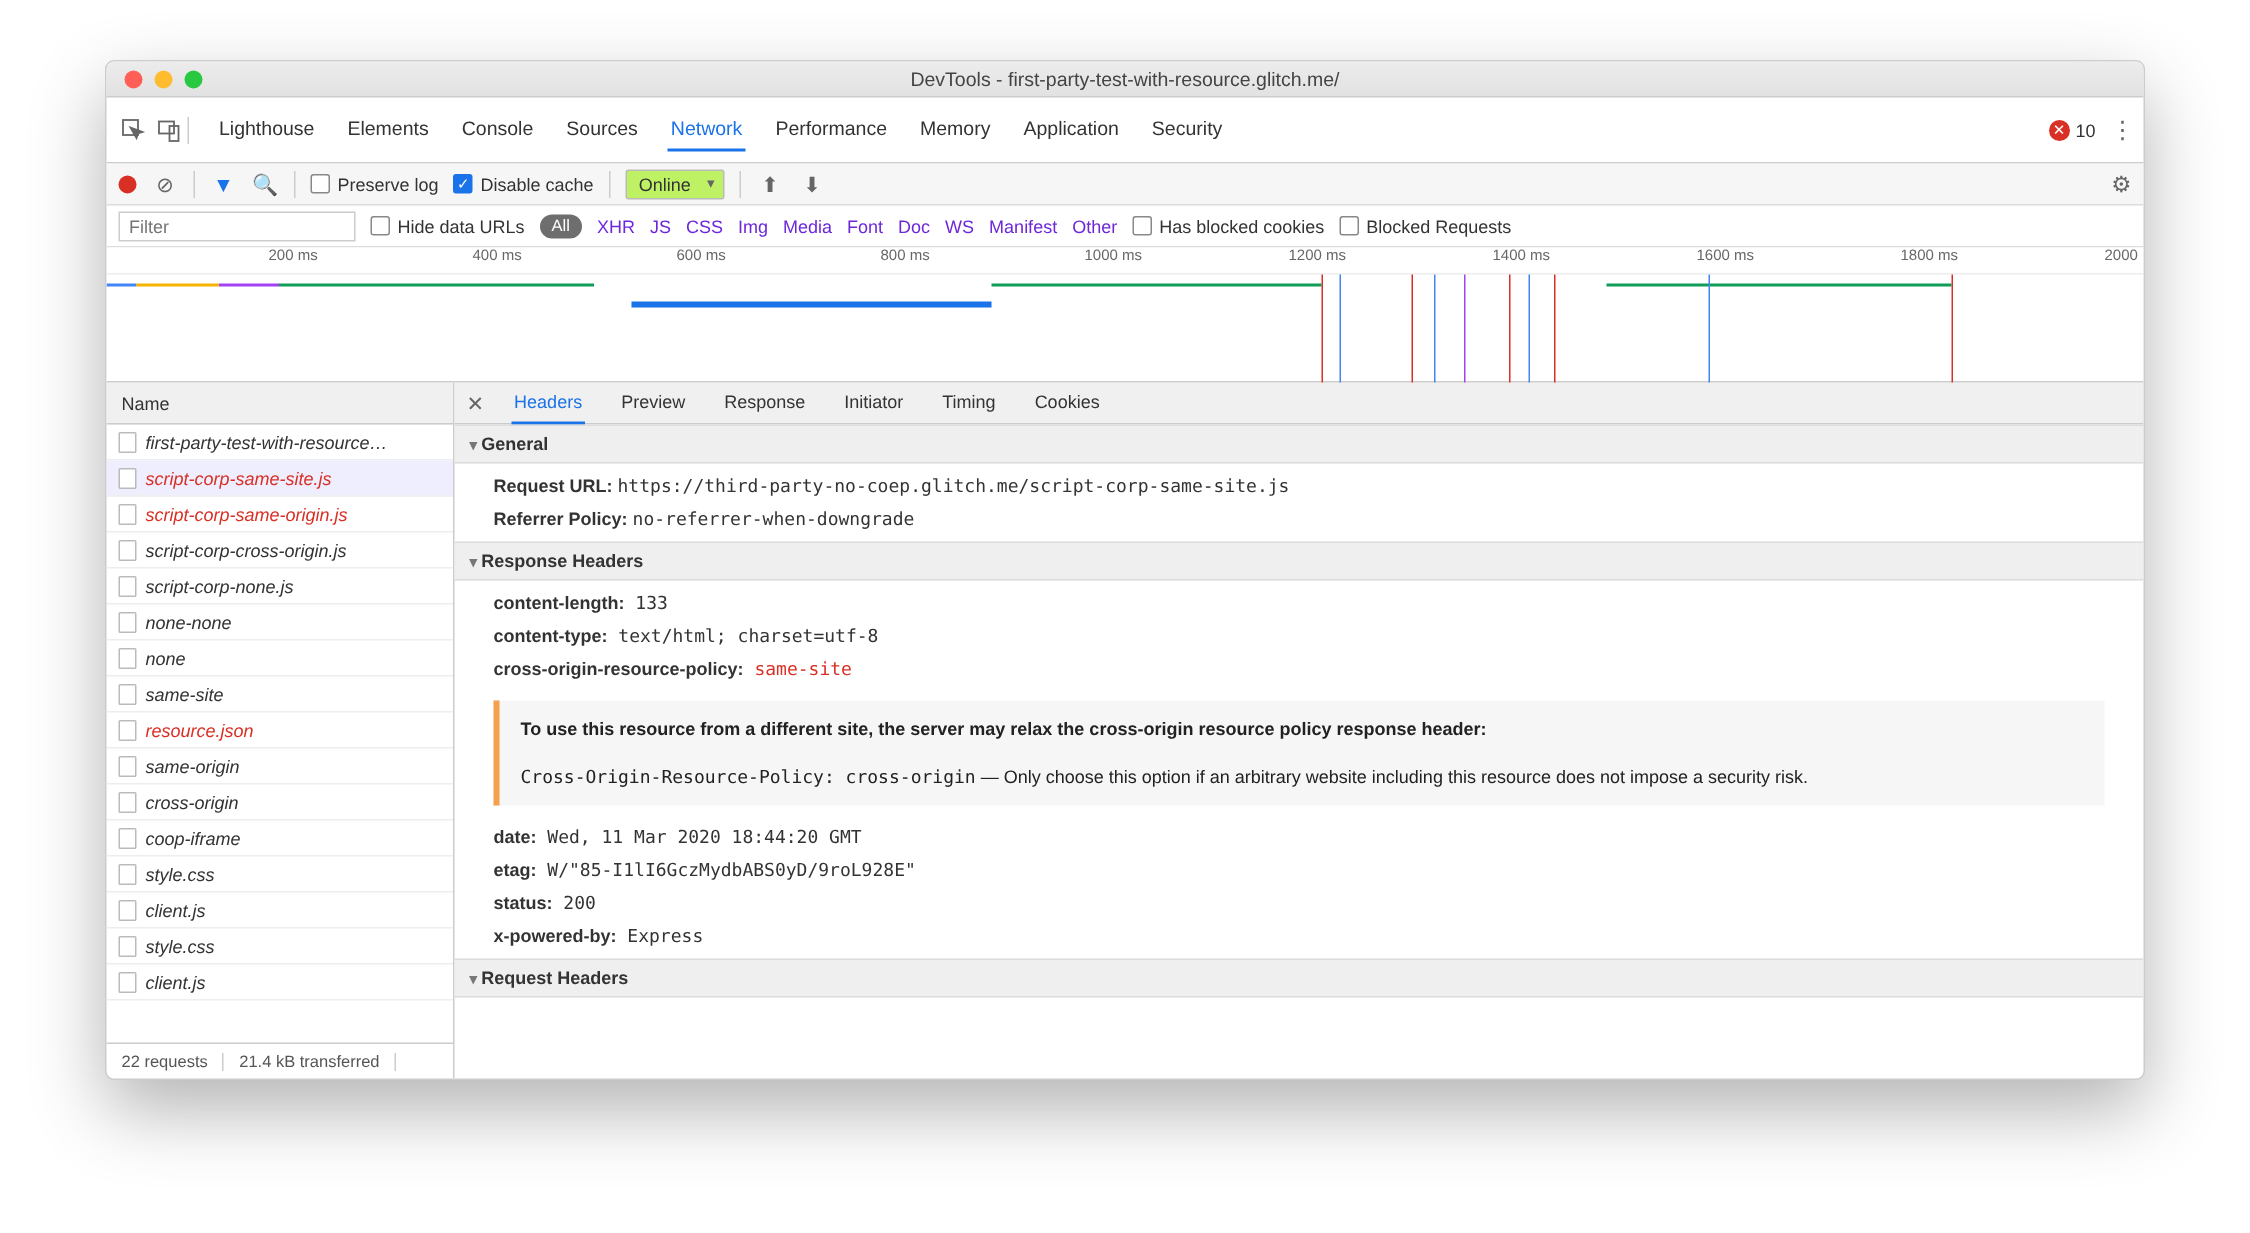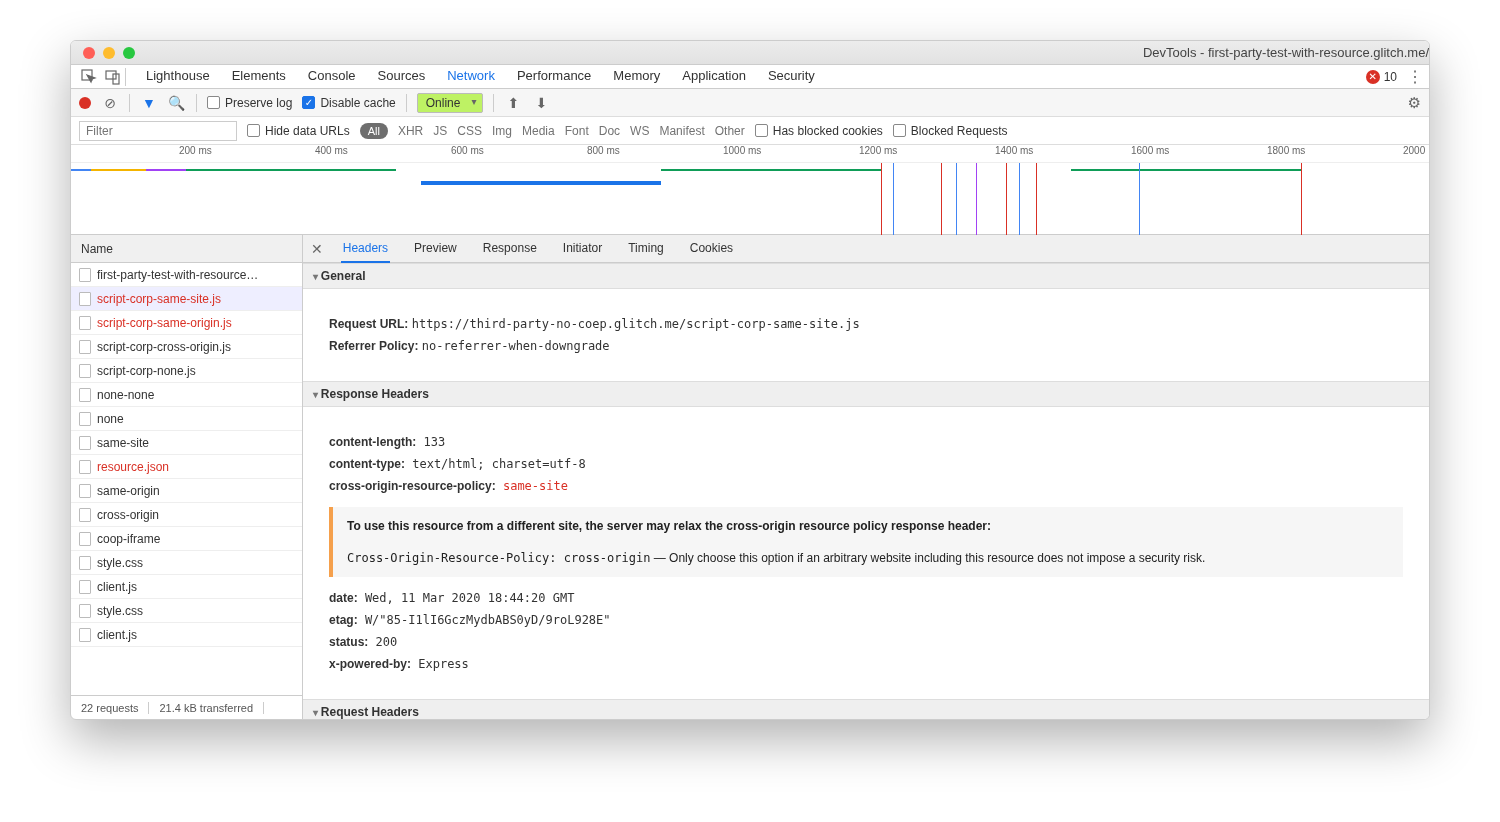--- a/index.html
+++ b/index.html
@@ -6,24 +6,24 @@
 body { font-family: -apple-system, "Helvetica Neue", Arial, sans-serif; font-size: 12px; background: #fff; color: #333; width: 1500px; height: 822px; overflow: hidden; }
 .window { width: 1360px; height: 680px; margin: 40px auto 0; background: #fff; border: 1px solid #ccc; border-radius: 6px; box-shadow: 0 20px 50px rgba(0,0,0,0.3); display: flex; flex-direction: column; overflow: hidden; }
 
 
 .titlebar { height: 24px; background: linear-gradient(#ececec,#e2e2e2); display: flex; align-items: center; border-bottom: 1px solid #ccc; position: relative; }
 .traffic { display: flex; gap: 8px; padding-left: 12px; }
 .dot { width: 12px; height: 12px; border-radius: 50%; }
 .dot.r { background: #ff5f57; }
 .dot.y { background: #febc2e; }
 .dot.g { background: #28c840; }
-.title { position: absolute; left: 0; right: 0; text-align: right; font-size: 13px; color: #444; pointer-events: none; }
-
-
-.tabs-row { height: 24px; display: flex; align-items: center; border-bottom: 1px solid #ccc; padding: 0 6px; gap: 0; }
+.title { position: absolute; left: 0; right: 0; text-align: center; font-size: 13px; color: #444; pointer-events: none; }
+
+
+.tabs-row { height: 44px; display: flex; align-items: center; border-bottom: 1px solid #ccc; padding: 0 6px; gap: 0; }
 .tool-icon { width: 24px; height: 24px; display: flex; align-items: center; justify-content: center; color: #666; }
 .tabs { display: flex; gap: 18px; margin-left: 18px; font-size: 13px; color: #333; }
 .tab { padding: 6px 2px; cursor: default; }
 .tab.active { color: #1a73e8; border-bottom: 2px solid #1a73e8; }
 .tabs-right { margin-left: auto; display: flex; align-items: center; gap: 10px; }
 .err-badge { display: flex; align-items: center; gap: 4px; font-size: 12px; color: #333; }
 .err-circle { width: 14px; height: 14px; border-radius: 50%; background: #d93025; color: #fff; font-size: 10px; display: flex; align-items: center; justify-content: center; }
 .kebab { font-size: 16px; color: #666; }
 
 
@@ -35,53 +35,53 @@
 .chk .box { width: 13px; height: 13px; border: 1px solid #888; border-radius: 2px; display: inline-flex; align-items: center; justify-content: center; background: #fff; font-size: 10px; }
 .chk .box.checked { background: #1a73e8; border-color: #1a73e8; color: #fff; }
 .throttle { border: 1px solid #bbb; border-radius: 2px; padding: 2px 22px 2px 8px; background: #bef264; font-size: 12px; position: relative; }
 .throttle::after { content: "▾"; position: absolute; right: 6px; color: #666; font-size: 10px; }
 .gear { margin-left: auto; color: #666; font-size: 15px; }
 
 
 .filter-row { height: 28px; display: flex; align-items: center; border-bottom: 1px solid #ddd; padding: 0 8px; gap: 10px; font-size: 12px; }
 .filter-input { width: 158px; height: 20px; border: 1px solid #ccc; padding: 0 6px; font-size: 12px; color: #999; }
 .pill { background: #6e6e6e; color: #fff; border-radius: 8px; padding: 2px 8px; font-size: 11px; }
-.ftype { color: #737373; }
+.ftype { color: #6d28d9; }
 
 
 .overview { height: 90px; border-bottom: 1px solid #ccc; position: relative; background: #fff; }
 .ov-ruler { height: 18px; border-bottom: 1px solid #eee; position: relative; }
 .ov-tick { position: absolute; top: 0; font-size: 10px; color: #666; }
 .ov-body { position: relative; height: 72px; }
 .vline { position: absolute; top: 0; bottom: 0; width: 1px; }
 .hbar { position: absolute; height: 2px; }
 .selbox { position: absolute; top: 18px; bottom: 54px; border: 2px solid #1a73e8; background: rgba(26,115,232,0.05); }
 
 
 .main { flex: 1; display: flex; min-height: 0; }
 .left { width: 232px; border-right: 1px solid #ccc; display: flex; flex-direction: column; }
 .left-head { height: 28px; display: flex; align-items: center; padding: 0 10px; background: #f0f0f0; border-bottom: 1px solid #ccc; font-size: 12px; color: #333; }
-.name-list { flex: 1; overflow: auto; }
+.name-list { flex: 1; overflow: auto; font-style: italic; }
 .name-item { height: 24px; display: flex; align-items: center; gap: 6px; padding: 0 8px; border-bottom: 1px solid #eee; font-size: 12px; color: #333; }
 .name-item.red { color: #d93025; }
 .name-item.sel { background: #eef; }
 .file-ico { width: 12px; height: 14px; border: 1px solid #bbb; border-radius: 1px; background: #fff; flex: none; }
 .left-foot { height: 24px; border-top: 1px solid #ccc; display: flex; align-items: center; font-size: 11px; color: #555; }
 .left-foot span { padding: 0 10px; border-right: 1px solid #ccc; }
 
 
 .right { flex: 1; display: flex; flex-direction: column; min-width: 0; }
 .dtabs { height: 28px; display: flex; align-items: center; background: #f0f0f0; border-bottom: 1px solid #ccc; gap: 18px; padding: 0 8px; font-size: 12px; }
 .dtabs .close { color: #666; font-size: 14px; }
 .dtab { padding: 6px 2px; color: #333; }
 .dtab.active { color: #1a73e8; border-bottom: 2px solid #1a73e8; }
 .panel { flex: 1; overflow: auto; font-size: 12px; }
 .sec-head { background: #efefef; border-top: 1px solid #ddd; border-bottom: 1px solid #ddd; padding: 5px 10px; font-weight: 600; color: #333; }
 .sec-head::before { content: "▾ "; color: #777; font-size: 10px; }
-.sec-body { padding: 24px 26px; }
+.sec-body { padding: 4px 26px; }
 .kv { padding: 4px 0; }
 .kv .k { font-weight: 600; }
 .mono, .kv .v { font-family: Menlo, Consolas, monospace; font-size: 12px; }
 .kv .v.red { color: #d93025; }
 .callout { margin: 10px 0; padding: 12px 14px; background: #f6f6f6; border-left: 4px solid #f5a04c; font-size: 12px; color: #222; }
 .callout .hint { margin-top: 18px; }
 </style>
 </head>
 <body>
 

